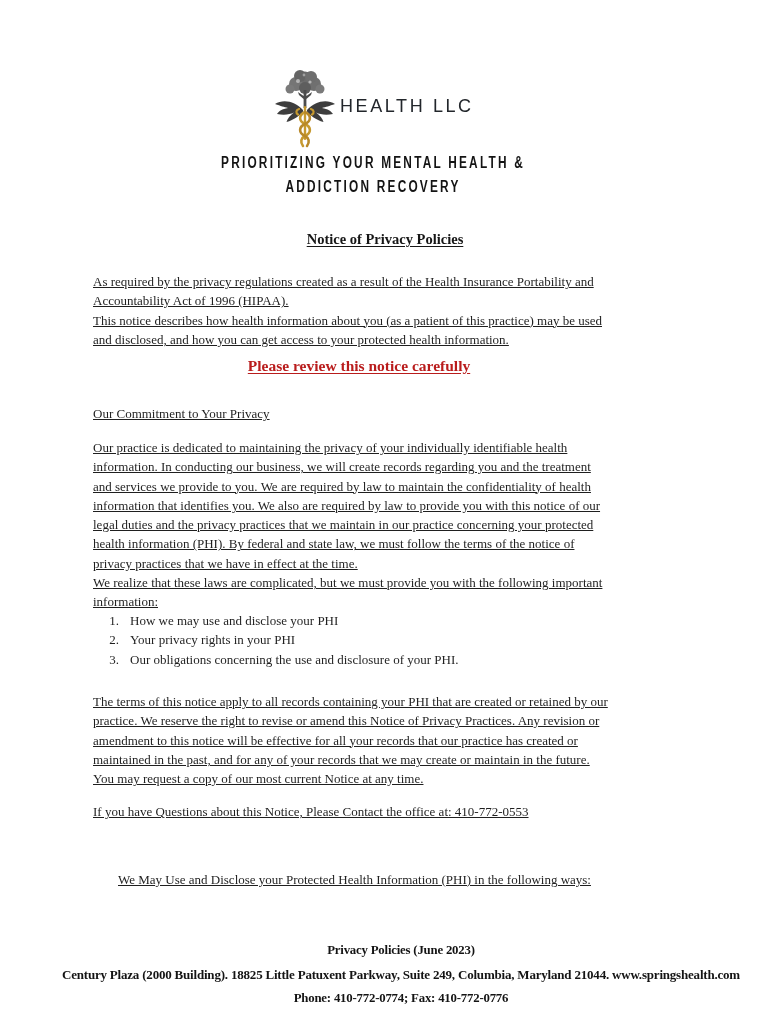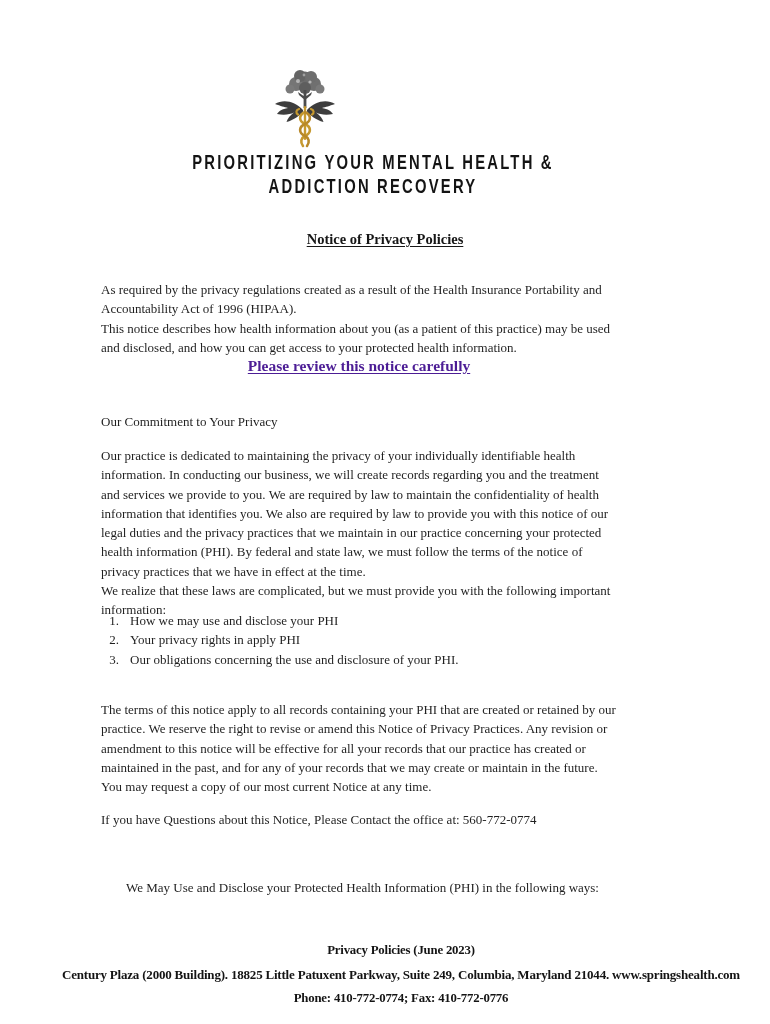--- a/index.html
+++ b/index.html
@@ -11,38 +11,38 @@
   .logo-art{position:absolute;left:274px;top:68px;width:62px;height:84px;}
   .logo-text{
     position:absolute;left:340px;top:94px;
     font-family:"Liberation Sans","DejaVu Sans",sans-serif;
     font-size:18px;font-weight:400;letter-spacing:2.6px;color:#22262b;line-height:24px;
     white-space:nowrap;
   }
   .tagline{
     position:absolute;left:0;top:151px;width:746px;text-align:center;
     font-family:"Liberation Sans","DejaVu Sans",sans-serif;
-    font-weight:700;font-size:20px;letter-spacing:3px;color:#141414;line-height:23.5px;
+    font-weight:700;font-size:16px;letter-spacing:3px;color:#141414;line-height:23.5px;
   }
   .tagline-line{transform:scaleX(0.74);transform-origin:50% 50%;white-space:nowrap;}
   
   .doc-title{
     position:absolute;left:0;top:231px;width:770px;text-align:center;
     font-size:14.5px;font-weight:700;text-decoration:underline;
     text-underline-offset:2px;color:#161616;margin:0;
   }
   .review-heading{
     position:absolute;left:0;top:357px;width:718px;text-align:center;
     font-size:15.5px;font-weight:700;text-decoration:underline;
-    text-underline-offset:2px;color:#4c1d95;margin:0;
+    text-underline-offset:2px;color:#b91c1c;margin:0;
   }
   
   .para{
-    position:absolute;left:85px;width:640px;margin:16px;
-    font-size:13px;line-height:19.3px;white-space:pre-line;color:#1f1f1f;
+    position:absolute;left:85px;width:640px;margin:8px;
+    font-size:13px;line-height:19.3px;white-space:pre-line;color:#1f1f1f;text-decoration:underline;
   }
   .intro{top:264px;}
   .commitment{top:396px;}
   .practice{top:430px;}
   .terms{top:684px;}
   .questions{top:794px;}
   .ways{top:862px;left:110px;}
   
   .phi-list{
     position:absolute;left:98px;top:611px;margin:0;padding:0;
@@ -87,20 +87,21 @@
     <g>
       <rect x="29.8" y="38" width="2.4" height="34" rx="1.2" fill="#c6992f"></rect>
       <path d="M31 44 C24.5 47 24.5 53 31 56 C37.5 59 37.5 65 31 68 C27 70 26 74 29 78" fill="none" stroke="#c6992f" stroke-width="2.6" stroke-linecap="round"></path>
       <path d="M31 44 C37.5 47 37.5 53 31 56 C24.5 59 24.5 65 31 68 C35 70 36 74 33 78" fill="none" stroke="#b8892a" stroke-width="2.6" stroke-linecap="round"></path>
       <path d="M25 41 C22 42 21.5 45 24 46.5" fill="none" stroke="#c6992f" stroke-width="2.2" stroke-linecap="round"></path>
       <path d="M37 41 C40 42 40.5 45 38 46.5" fill="none" stroke="#c6992f" stroke-width="2.2" stroke-linecap="round"></path>
     </g>
   </svg>
 
   <div class="logo-text">
+    <div>HEALTH LLC</div>
   </div>
 
   <div class="tagline">
     <div class="tagline-line">PRIORITIZING YOUR MENTAL HEALTH &amp;</div>
     <div class="tagline-line">ADDICTION RECOVERY</div>
   </div>
 
   <h1 class="doc-title">Notice of Privacy Policies</h1>
 
   <p class="para intro">As required by the privacy regulations created as a result of the Health Insurance Portability and
@@ -117,31 +118,31 @@
 and services we provide to you. We are required by law to maintain the confidentiality of health
 information that identifies you. We also are required by law to provide you with this notice of our
 legal duties and the privacy practices that we maintain in our practice concerning your protected
 health information (PHI). By federal and state law, we must follow the terms of the notice of
 privacy practices that we have in effect at the time.
 We realize that these laws are complicated, but we must provide you with the following important
 information:</p>
 
   <ol class="phi-list">
     <li>How we may use and disclose your PHI</li>
-    <li>Your privacy rights in apply PHI</li>
+    <li>Your privacy rights in your PHI</li>
     <li>Our obligations concerning the use and disclosure of your PHI.</li>
   </ol>
 
   <p class="para terms">The terms of this notice apply to all records containing your PHI that are created or retained by our
 practice. We reserve the right to revise or amend this Notice of Privacy Practices. Any revision or
 amendment to this notice will be effective for all your records that our practice has created or
 maintained in the past, and for any of your records that we may create or maintain in the future.
 You may request a copy of our most current Notice at any time.</p>
 
-  <p class="para questions">If you have Questions about this Notice, Please Contact the office at: 560-772-0774</p>
+  <p class="para questions">If you have Questions about this Notice, Please Contact the office at: 410-772-0553</p>
 
   <p class="para ways">We May Use and Disclose your Protected Health Information (PHI) in the following ways:</p>
 
   <div class="footer-line footer-title">Privacy Policies (June 2023)</div>
   <div class="footer-line footer-address">Century Plaza (2000 Building). 18825 Little Patuxent Parkway, Suite 249, Columbia, Maryland 21044. www.springshealth.com</div>
   <div class="footer-line footer-phone">Phone: 410-772-0774; Fax: 410-772-0776</div>
 
 </div>
 
 </body></html>

